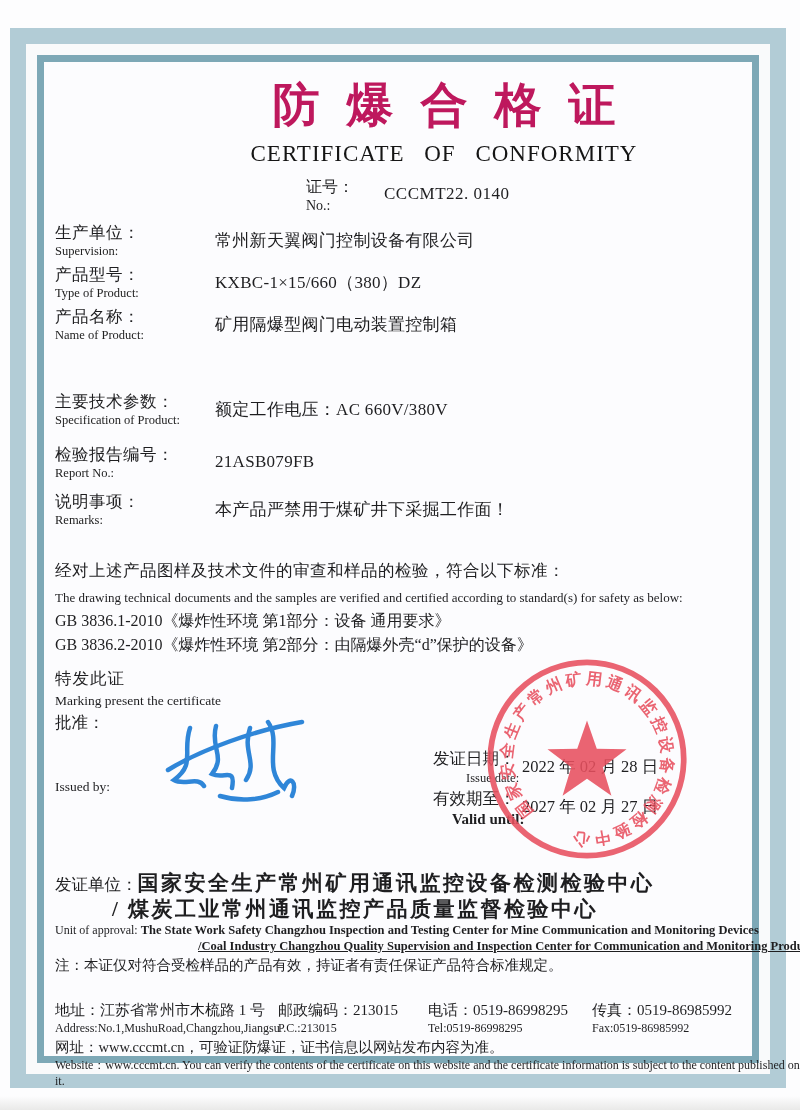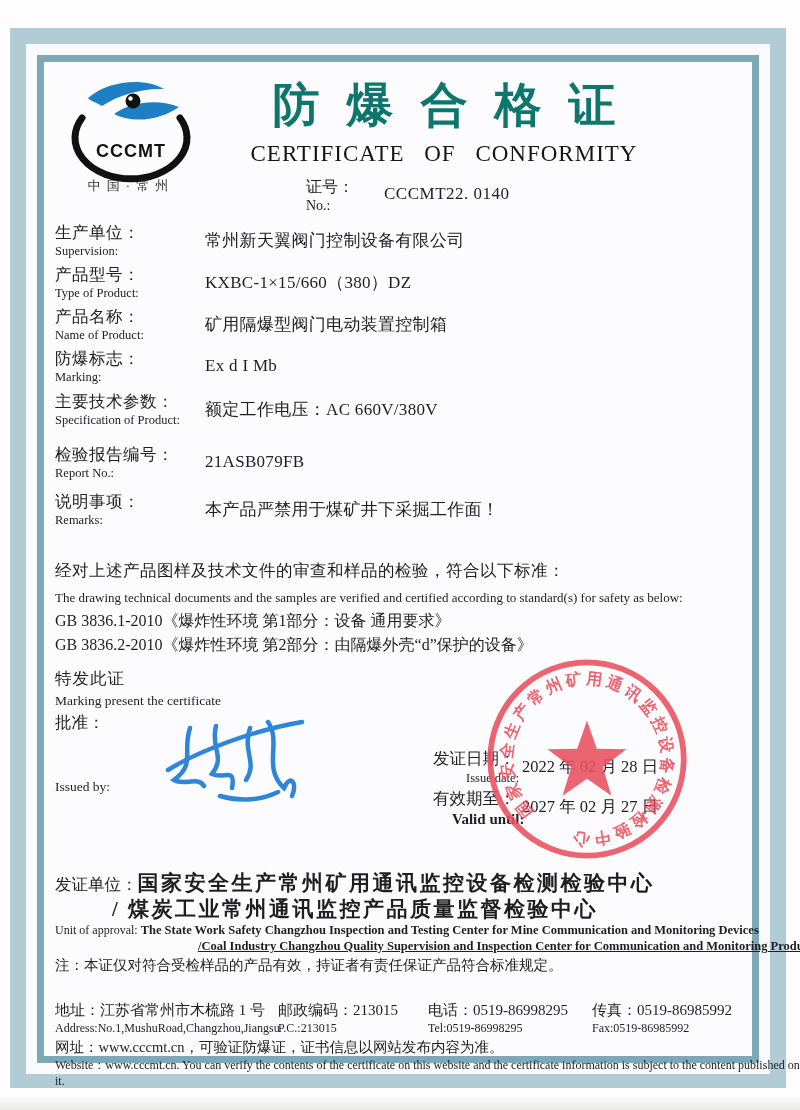--- a/index.html
+++ b/index.html
@@ -15,32 +15,32 @@
     background:#b2ccd6; }
   .frame-gap   { position:absolute; left:16px; top:16px; right:16px; bottom:14px;
     background:#f9fafb; }
   .frame-inner { position:absolute; left:11px; top:11px; right:11px; bottom:11px;
     border:7px solid #7da8b6; background:#fcfcfe; }
   .content { position:absolute; inset:0; z-index:2; }
 
   
   .logo { position:absolute; left:58px; top:74px; width:152px; height:122px; }
   .title-cn { position:absolute; left:214px; top:74px; width:460px; text-align:center;
-    font-size:47px; font-weight:bold; letter-spacing:27px; text-indent:27px; color:#0f766e; }
+    font-size:47px; font-weight:bold; letter-spacing:27px; text-indent:27px; color:#be185d; }
   .title-en { position:absolute; left:214px; top:141px; width:460px; text-align:center;
     font-size:23px; letter-spacing:1px; word-spacing:13px; color:#151515; }
   .certno { position:absolute; left:306px; top:177px; display:flex; align-items:center; }
   .certno .lbls { width:78px; }
   .certno .cn { font-size:16px; }
   .certno .en { font-size:14px; }
   .certno .val { font-size:17px; letter-spacing:.5px; margin-left:0; margin-top:-4px; }
 
   
   .frow { position:absolute; left:55px; width:705px; height:48px;
-    display:flex; align-items:center; }
+    display:flex; align-items:center;gap:10px; }
   .flabel { width:150px; flex:0 0 150px; }
   .fcn { font-size:16.5px; letter-spacing:.5px; }
   .fen { font-size:12.5px; color:#222; }
   .fval { font-size:17px; letter-spacing:.3px; }
 
   
   .std-intro-cn { position:absolute; left:55px; top:560px; font-size:16.5px; letter-spacing:.5px; }
   .std-intro-en { position:absolute; left:55px; top:590px; font-size:13px; }
   .std-item1 { position:absolute; left:55px; top:611px; font-size:16px; }
   .std-item2 { position:absolute; left:55px; top:635px; font-size:16px;font-family:Liberation Serif, serif; }
@@ -87,31 +87,20 @@
 
 <div class="page">
   <div class="frame-outer">
     <div class="frame-gap">
       <div class="frame-inner"></div>
     </div>
   </div>
 
   <div class="content">
 
-    <div class="logo">
-      <svg width="152" height="122" viewBox="0 0 152 122">
-        <path d="M 24 44 A 56 41 0 1 0 122 44" fill="none" stroke="#111" stroke-width="7" stroke-linecap="round"></path>
-        <path d="M30 24 C52 5 88 4 106 15 C84 14 60 21 44 32 C38 28 32 27 30 24 Z" fill="#1e7fc4"></path>
-        <path d="M56 40 C74 27 102 25 121 33 C103 46 75 50 56 40 Z" fill="#1e7fc4"></path>
-        <circle cx="75" cy="27" r="7.5" fill="#111"></circle>
-        <circle cx="72.5" cy="24.5" r="2.2" fill="#fff"></circle>
-        <text x="73" y="83" text-anchor="middle" font-family="Liberation Sans, sans-serif" font-size="18" font-weight="bold" fill="#111" letter-spacing="1">CCCMT</text>
-        <text x="73" y="116" text-anchor="middle" font-family="Liberation Serif, serif" font-size="13" fill="#333" letter-spacing="6">中国·常州</text>
-      </svg>
-    </div>
 
     <div class="title-cn">防爆合格证</div>
     <div class="title-en">CERTIFICATE  OF  CONFORMITY</div>
 
     <div class="certno">
       <div class="lbls">
         <div class="cn">证号：</div>
         <div class="en">No.:</div>
       </div>
       <div class="val">CCCMT22. 0140</div>
@@ -130,27 +119,20 @@
           <div class="fen">Type of Product:</div>
         </div>
       <div class="fval">KXBC-1×15/660（380）DZ</div>
     </div>
     <div class="frow" style="top:300px">
       <div class="flabel">
           <div class="fcn">产品名称：</div>
           <div class="fen">Name of Product:</div>
         </div>
       <div class="fval">矿用隔爆型阀门电动装置控制箱</div>
-    </div>
-    <div class="frow" style="top:342px">
-      <div class="flabel">
-          <div class="fcn">防爆标志：</div>
-          <div class="fen">Marking:</div>
-        </div>
-      <div class="fval">Ex d I Mb</div>
     </div>
     <div class="frow" style="top:385px">
       <div class="flabel">
           <div class="fcn">主要技术参数：</div>
           <div class="fen">Specification of Product:</div>
         </div>
       <div class="fval">额定工作电压：AC 660V/380V</div>
     </div>
     <div class="frow" style="top:438px">
       <div class="flabel">

